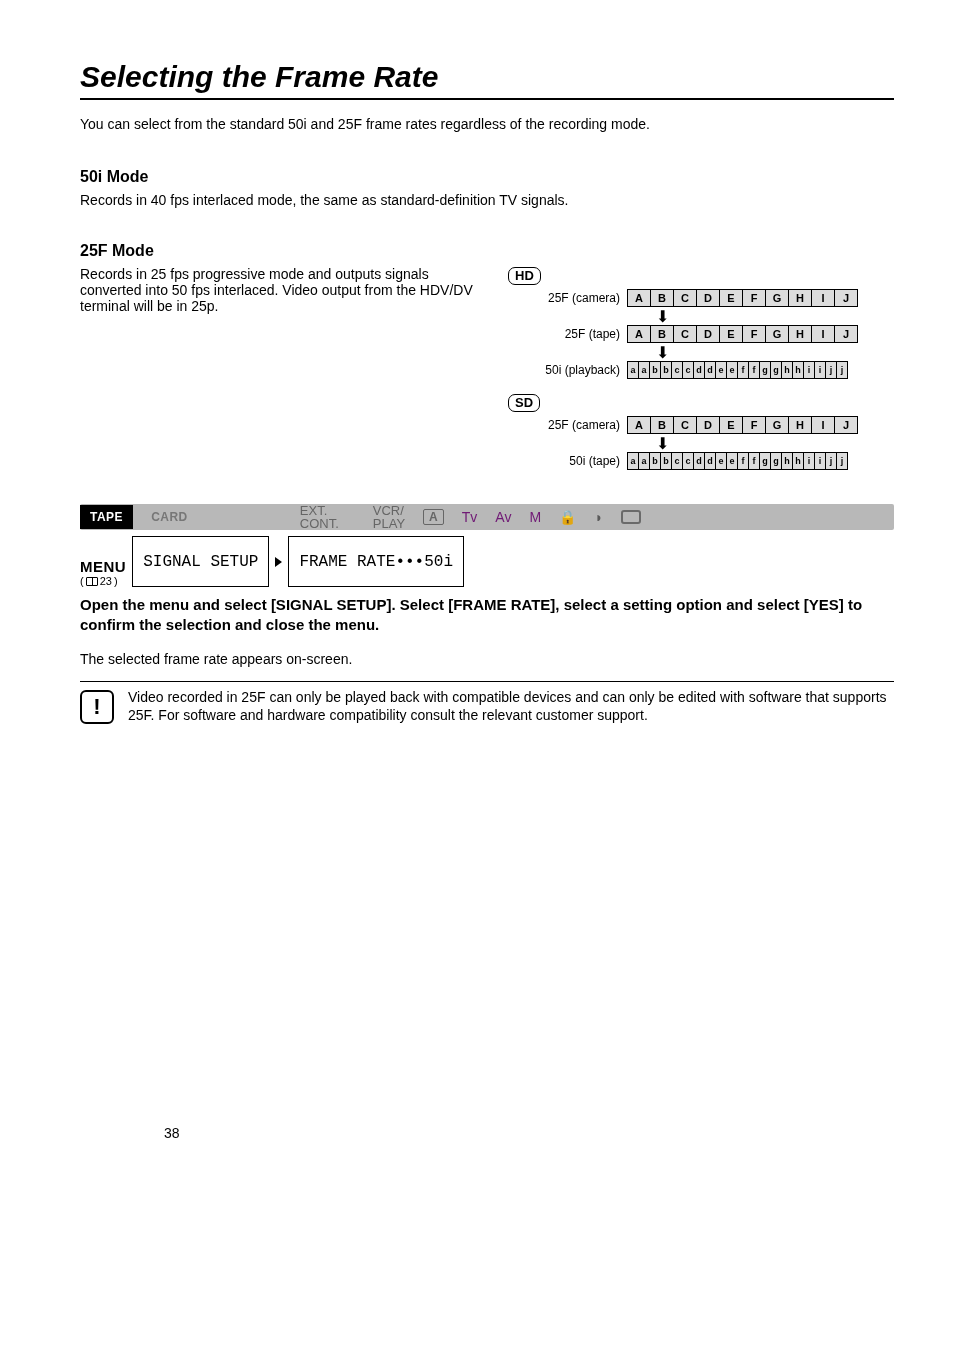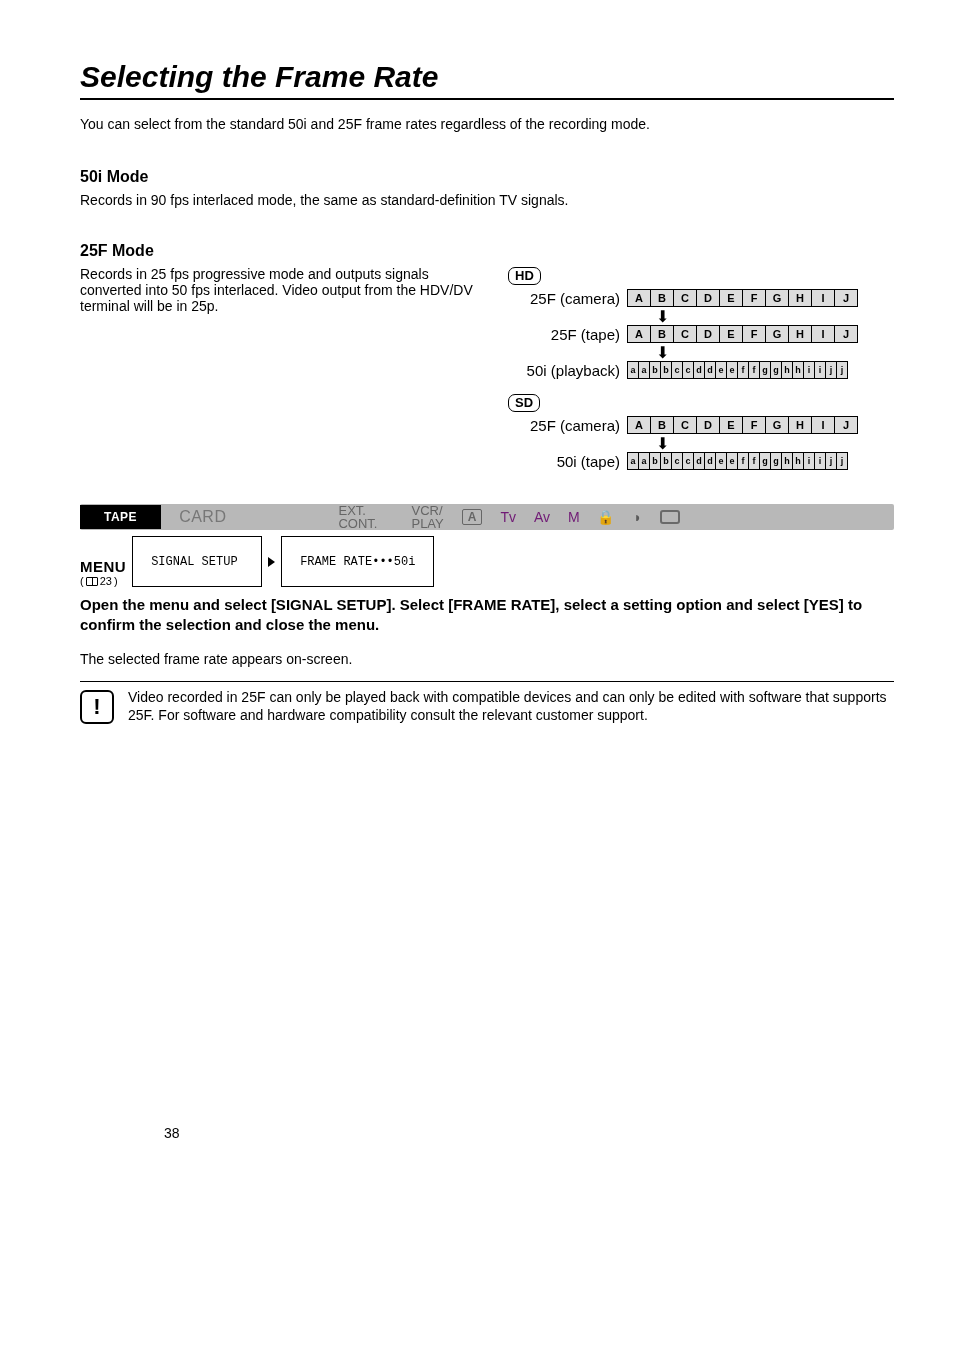--- a/index.html
+++ b/index.html
@@ -61,21 +61,21 @@
   .sig-block {
     margin-bottom: 14px;
   }
   .sig-row {
     display: flex;
     align-items: center;
     margin-bottom: 2px;
   }
   .sig-label {
     width: 120px;
-    font-size: 15px;
+    font-size: 12px;
     text-align: right;
     padding-right: 8px;
   }
   .cell-row {
     display: flex;
   }
   .cell-row .cell {
     border: 1px solid #000;
     width: 24px;
     height: 18px;
@@ -105,27 +105,27 @@
     align-items: center;
     padding: 0 10px 0 0;
     gap: 18px;
     border-radius: 2px;
   }
   .gray-bar .tape {
     background: #000;
     color: #fff;
     font-weight: bold;
     font-size: 12px;
-    padding: 5px 24px;
+    padding: 5px 10px;
     letter-spacing: 0.5px;
   }
   .gray-bar .card {
     color: #777;
-    font-weight: normal;
-    font-size: 16px;
+    font-weight: bold;
+    font-size: 12px;
     letter-spacing: 0.5px;
   }
   .gray-bar .spacer { flex: 0 0 60px; }
   .gray-bar .tiny {
     font-size: 13px;
     line-height: 1;
     color: #666;
     margin-left: 16px;
   }
   .gray-bar .icon {
@@ -176,22 +176,22 @@
   .book-icon:after {
     content: "";
     position: absolute;
     left: 50%; top: 0; bottom: 0;
     width: 1px;
     background: #000;
   }
   .menu-box {
     border: 1px solid #000;
     font-family: "Courier New", monospace;
-    font-size: 12px;
-    padding: 6px 18px;
+    font-size: 16px;
+    padding: 6px 10px;
     display: flex;
     align-items: center;
     min-width: 130px;
     text-align: center;
   }
   .tri-right {
     width: 0; height: 0;
     border-top: 5px solid transparent;
     border-bottom: 5px solid transparent;
     border-left: 7px solid #000;
@@ -252,21 +252,21 @@
 </style>
 </head>
 <body>
 
 <div class="page">
   <h1>Selecting the Frame Rate</h1>
   <hr class="h1-rule">
   <p class="intro">You can select from the standard 50i and 25F frame rates regardless of the recording mode.</p>
 
   <p class="mode-h">50i Mode</p>
-  <p class="mode-p">Records in 90 fps interlaced mode, the same as standard-definition TV signals.</p>
+  <p class="mode-p">Records in 40 fps interlaced mode, the same as standard-definition TV signals.</p>
 
   <p class="mode-h">25F Mode</p>
 
   <div class="row25f">
     <div class="left">
       <p class="mode-p" style="margin-bottom:0">Records in 25 fps progressive mode and outputs signals converted into 50 fps interlaced. Video output from the HDV/DV terminal will be in 25p.</p>
     </div>
     <div class="right">
 
       <div class="sig-block">

